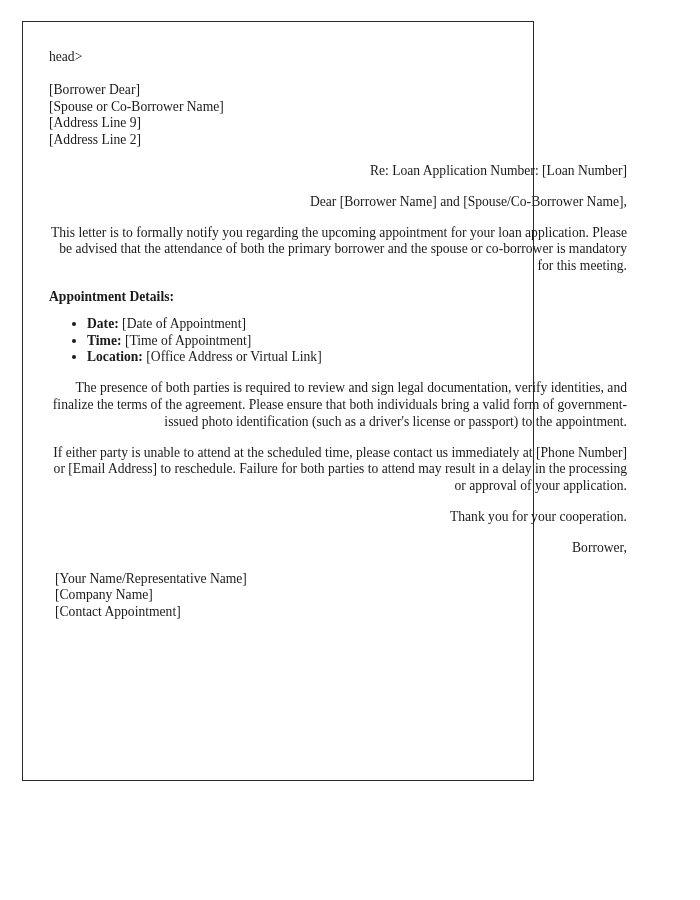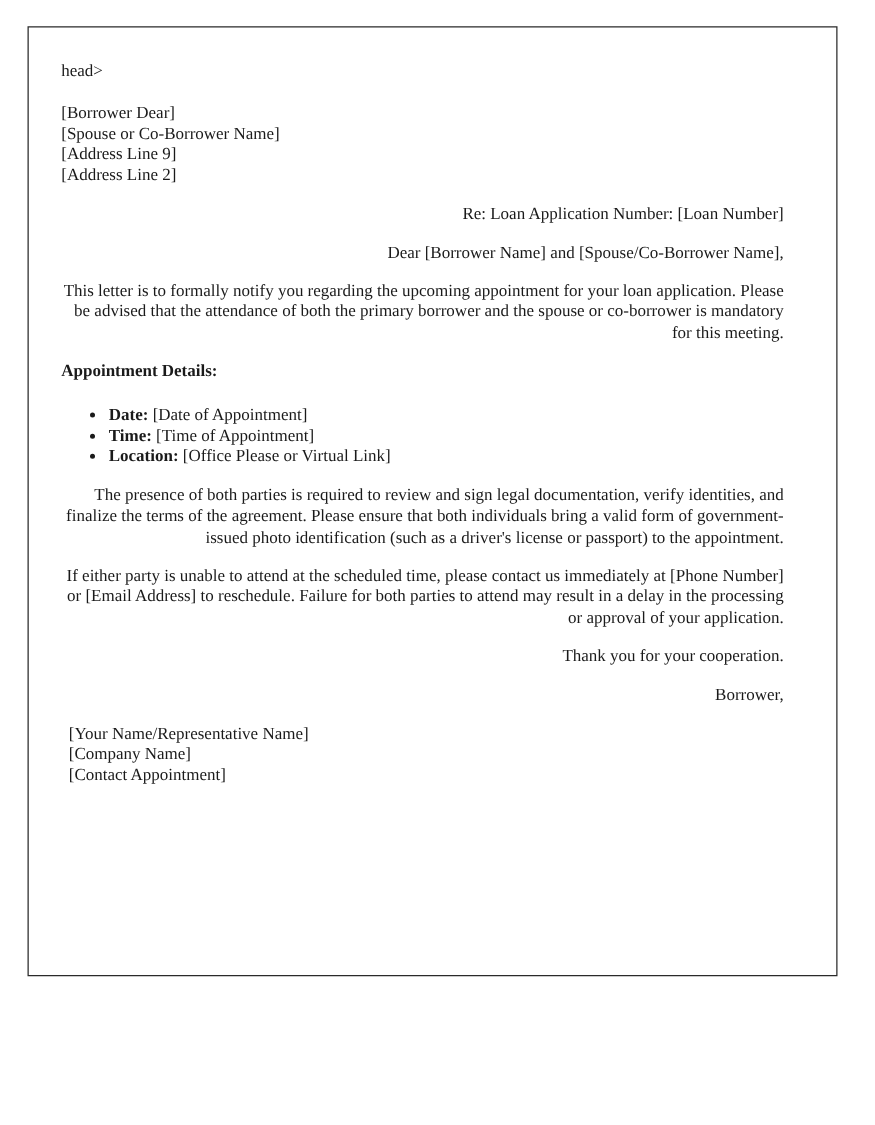--- a/index.html
+++ b/index.html
@@ -11,21 +11,21 @@
     width: 700px;
     height: 900px;
     font-family: "Liberation Serif", "DejaVu Serif", serif;
     color: #1a1a1a;
     overflow: hidden;
   }
   #document-frame {
     position: absolute;
     left: 22px;
     top: 21px;
-    width: 648px;
+    width: 512px;
     height: 760px;
     border: 1.5px solid #2a2a2a;
     box-sizing: border-box;
     background: #ffffff;
   }
   #letter-body {
     position: absolute;
     left: 26px;
     top: 27px;
     width: 578px;
@@ -42,21 +42,21 @@
   .addr-line {
     display: block;
   }
   .sig-block {
     margin: 6px;
   }
   .sig-line {
     display: block;
   }
   .section-heading {
-    margin: 0 0 18px 0;
+    margin: 0 0 10px 0;
     font-weight: bold;
   }
   ul.details-list {
     margin: 0 0 14px 0;
     padding: 0 0 0 38px;
     list-style-type: disc;
   }
   ul.details-list li {
     margin: 0;
     padding: 0;
@@ -100,21 +100,21 @@
       <li>
         <span class="item-label">Date:</span>
         <span>[Date of Appointment]</span>
       </li>
       <li>
         <span class="item-label">Time:</span>
         <span>[Time of Appointment]</span>
       </li>
       <li>
         <span class="item-label">Location:</span>
-        <span>[Office Please or Virtual Link]</span>
+        <span>[Office Address or Virtual Link]</span>
       </li>
     </ul>
 
     <div class="para">The presence of both parties is required to review and sign legal documentation, verify identities, and finalize the terms of the agreement. Please ensure that both individuals bring a valid form of government-issued photo identification (such as a driver's license or passport) to the appointment.</div>
 
     <div class="para">If either party is unable to attend at the scheduled time, please contact us immediately at [Phone Number] or [Email Address] to reschedule. Failure for both parties to attend may result in a delay in the processing or approval of your application.</div>
 
     <div class="para">Thank you for your cooperation.</div>
 
     <div class="para">Borrower,</div>

